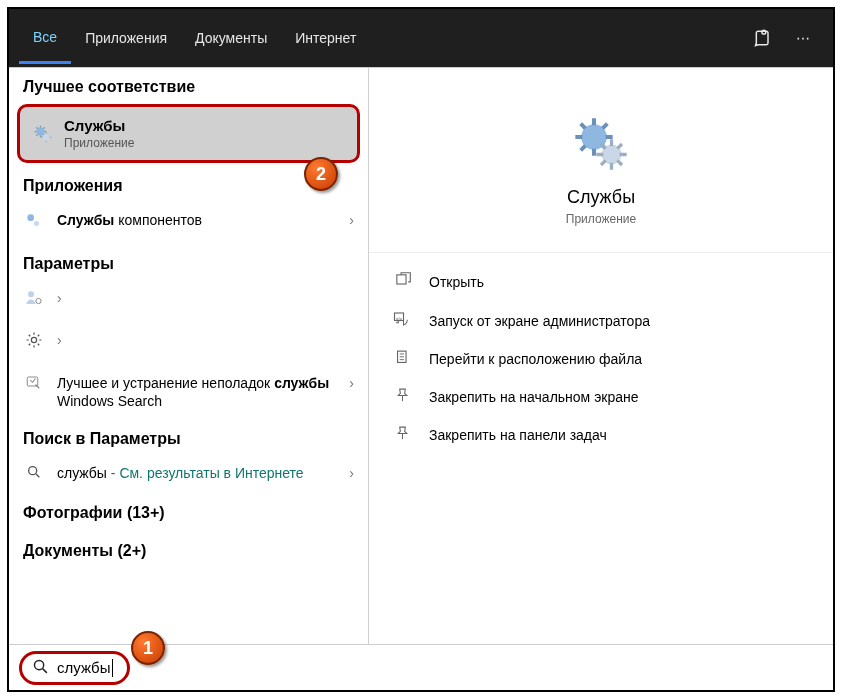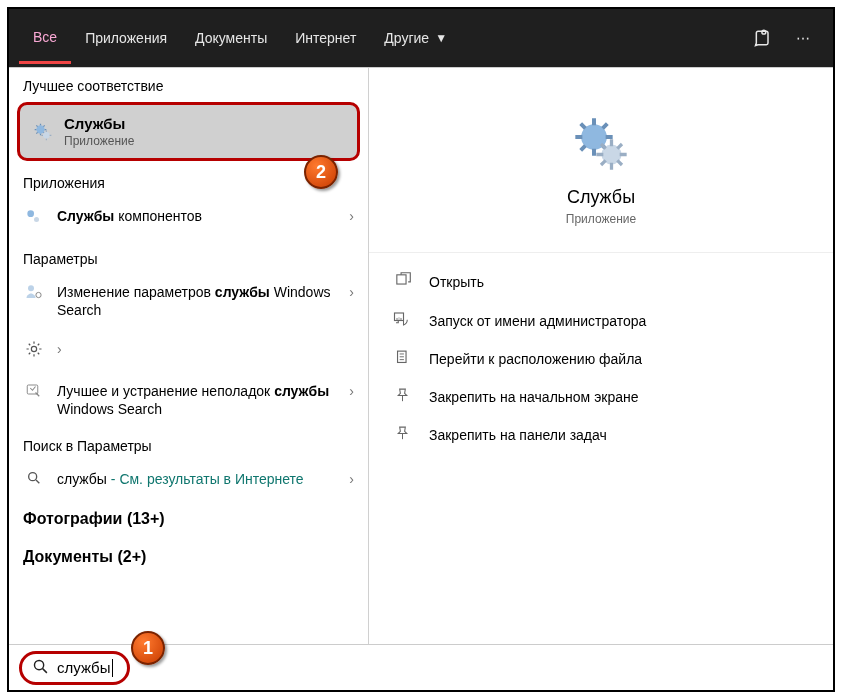--- a/index.html
+++ b/index.html
@@ -26,42 +26,42 @@
     flex: 0 0 auto;
   }
   .tab {
     color: #e6e6e6;
     padding: 16px 14px;
     font-size: 14px;
     display: flex; align-items: center;
     cursor: pointer;
   }
   .tab.active {
-    color: #f9a8d4;
-    border-bottom: 3px solid #ef4444;
+    color: #7dd3fc;
+    border-bottom: 3px solid #3b82f6;
   }
   .tab .chev { margin-left: 6px; font-size: 12px; }
   .tabbar .spacer { flex: 1; }
   .tabbar .iconbtn {
     color: #e6e6e6; width: 40px; height: 40px;
     display: flex; align-items: center; justify-content: center;
     cursor: pointer;
   }
   .panes {
     display: flex; flex: 1 1 auto; min-height: 0;
     border-top: 1px solid #ccc;
   }
   .left {
     width: 360px; background: #fff;
     border-right: 1px solid #d0d0d0;
     overflow: hidden;
   }
   .right { flex: 1; background: #fff; padding-top: 30px; }
   .sectionhdr {
-    font-weight: 400; font-size: 14px;
+    font-weight: 700; font-size: 16px;
     padding: 10px 14px 6px;
   }
   .bestmatch {
     margin: 2px 8px 4px 8px;
     position: relative;
   }
   .bestmatch .row {
     background: #d0d0d0;
     border: 3px solid #b60000;
     border-radius: 10px;
@@ -174,24 +174,20 @@
 </head>
 <body>
 
 <div class="frame">
 
   <div class="tabbar">
     <div class="tab active">Все</div>
     <div class="tab">Приложения</div>
     <div class="tab">Документы</div>
     <div class="tab">Интернет</div>
-    <div class="tab">
-      <span>Другие</span>
-      <span class="chev">▼</span>
-    </div>
     <div class="spacer"></div>
     <div class="iconbtn">
       <svg width="20" height="20" viewBox="0 0 24 24">
           <path fill="none" stroke="#e6e6e6" stroke-width="1.8" d="M4 18l-1 3 3-1h10a2 2 0 0 0 2-2V6a2 2 0 0 0-2-2H6a2 2 0 0 0-2 2v12z"></path>
           <circle cx="13" cy="5" r="2.3" fill="none" stroke="#e6e6e6" stroke-width="1.8"></circle>
         </svg>
     </div>
     <div class="iconbtn">⋯</div>
   </div>
 
@@ -234,23 +230,20 @@
       <div class="sectionhdr">Параметры</div>
 
       <div class="item">
         <span class="icon">
           <svg width="18" height="18" viewBox="0 0 24 24">
               <circle cx="8" cy="7" r="4" fill="#bcd2e8"></circle>
               <path d="M2 20c0-4 4-6 6-6s6 2 6 6" fill="#bcd2e8"></path>
               <circle cx="18" cy="16" r="3.5" fill="none" stroke="#888" stroke-width="1.3"></circle>
             </svg>
         </span>
-        <span class="label">
-          <span>Изменение параметров </span><span class="bold">службы</span><span> Windows Search</span>
-        </span>
         <span class="chev">›</span>
       </div>
 
       <div class="item">
         <span class="icon gearicon">
           <svg viewBox="0 0 24 24">
               <circle cx="12" cy="12" r="3.5" fill="none" stroke="#555" stroke-width="1.6"></circle>
               <path d="M12 2v3M12 19v3M2 12h3M19 12h3M5 5l2 2M17 17l2 2M5 19l2-2M17 7l2-2" stroke="#555" stroke-width="1.6"></path>
             </svg>
         </span>
@@ -314,21 +307,21 @@
           </div>
           <div class="action">
             <span class="aicon">
               <svg width="18" height="18" viewBox="0 0 24 24">
                   <rect x="2" y="4" width="12" height="10" fill="none" stroke="#666" stroke-width="1.5"></rect>
                   <path d="M7 14v3h-3" stroke="#666" stroke-width="1.5" fill="none"></path>
                   <path d="M14 5l8 3-8 3-8-3z" fill="none" stroke="#666" stroke-width="1.3" transform="translate(1 8) scale(.5)"></path>
                   <path d="M16 13v7c3-1 5-3 5-7" transform="translate(-2 0)" fill="none" stroke="#666" stroke-width="1.4"></path>
                 </svg>
             </span>
-            <span>Запуск от имени администратора</span>
+            <span>Запуск от экране администратора</span>
           </div>
           <div class="action">
             <span class="aicon">
               <svg width="17" height="17" viewBox="0 0 24 24">
                   <rect x="5" y="3" width="12" height="16" fill="none" stroke="#666" stroke-width="1.6"></rect>
                   <path d="M8 7h6M8 11h6M8 15h6" stroke="#666" stroke-width="1.3"></path>
                 </svg>
             </span>
             <span>Перейти к расположению файла</span>
           </div>

